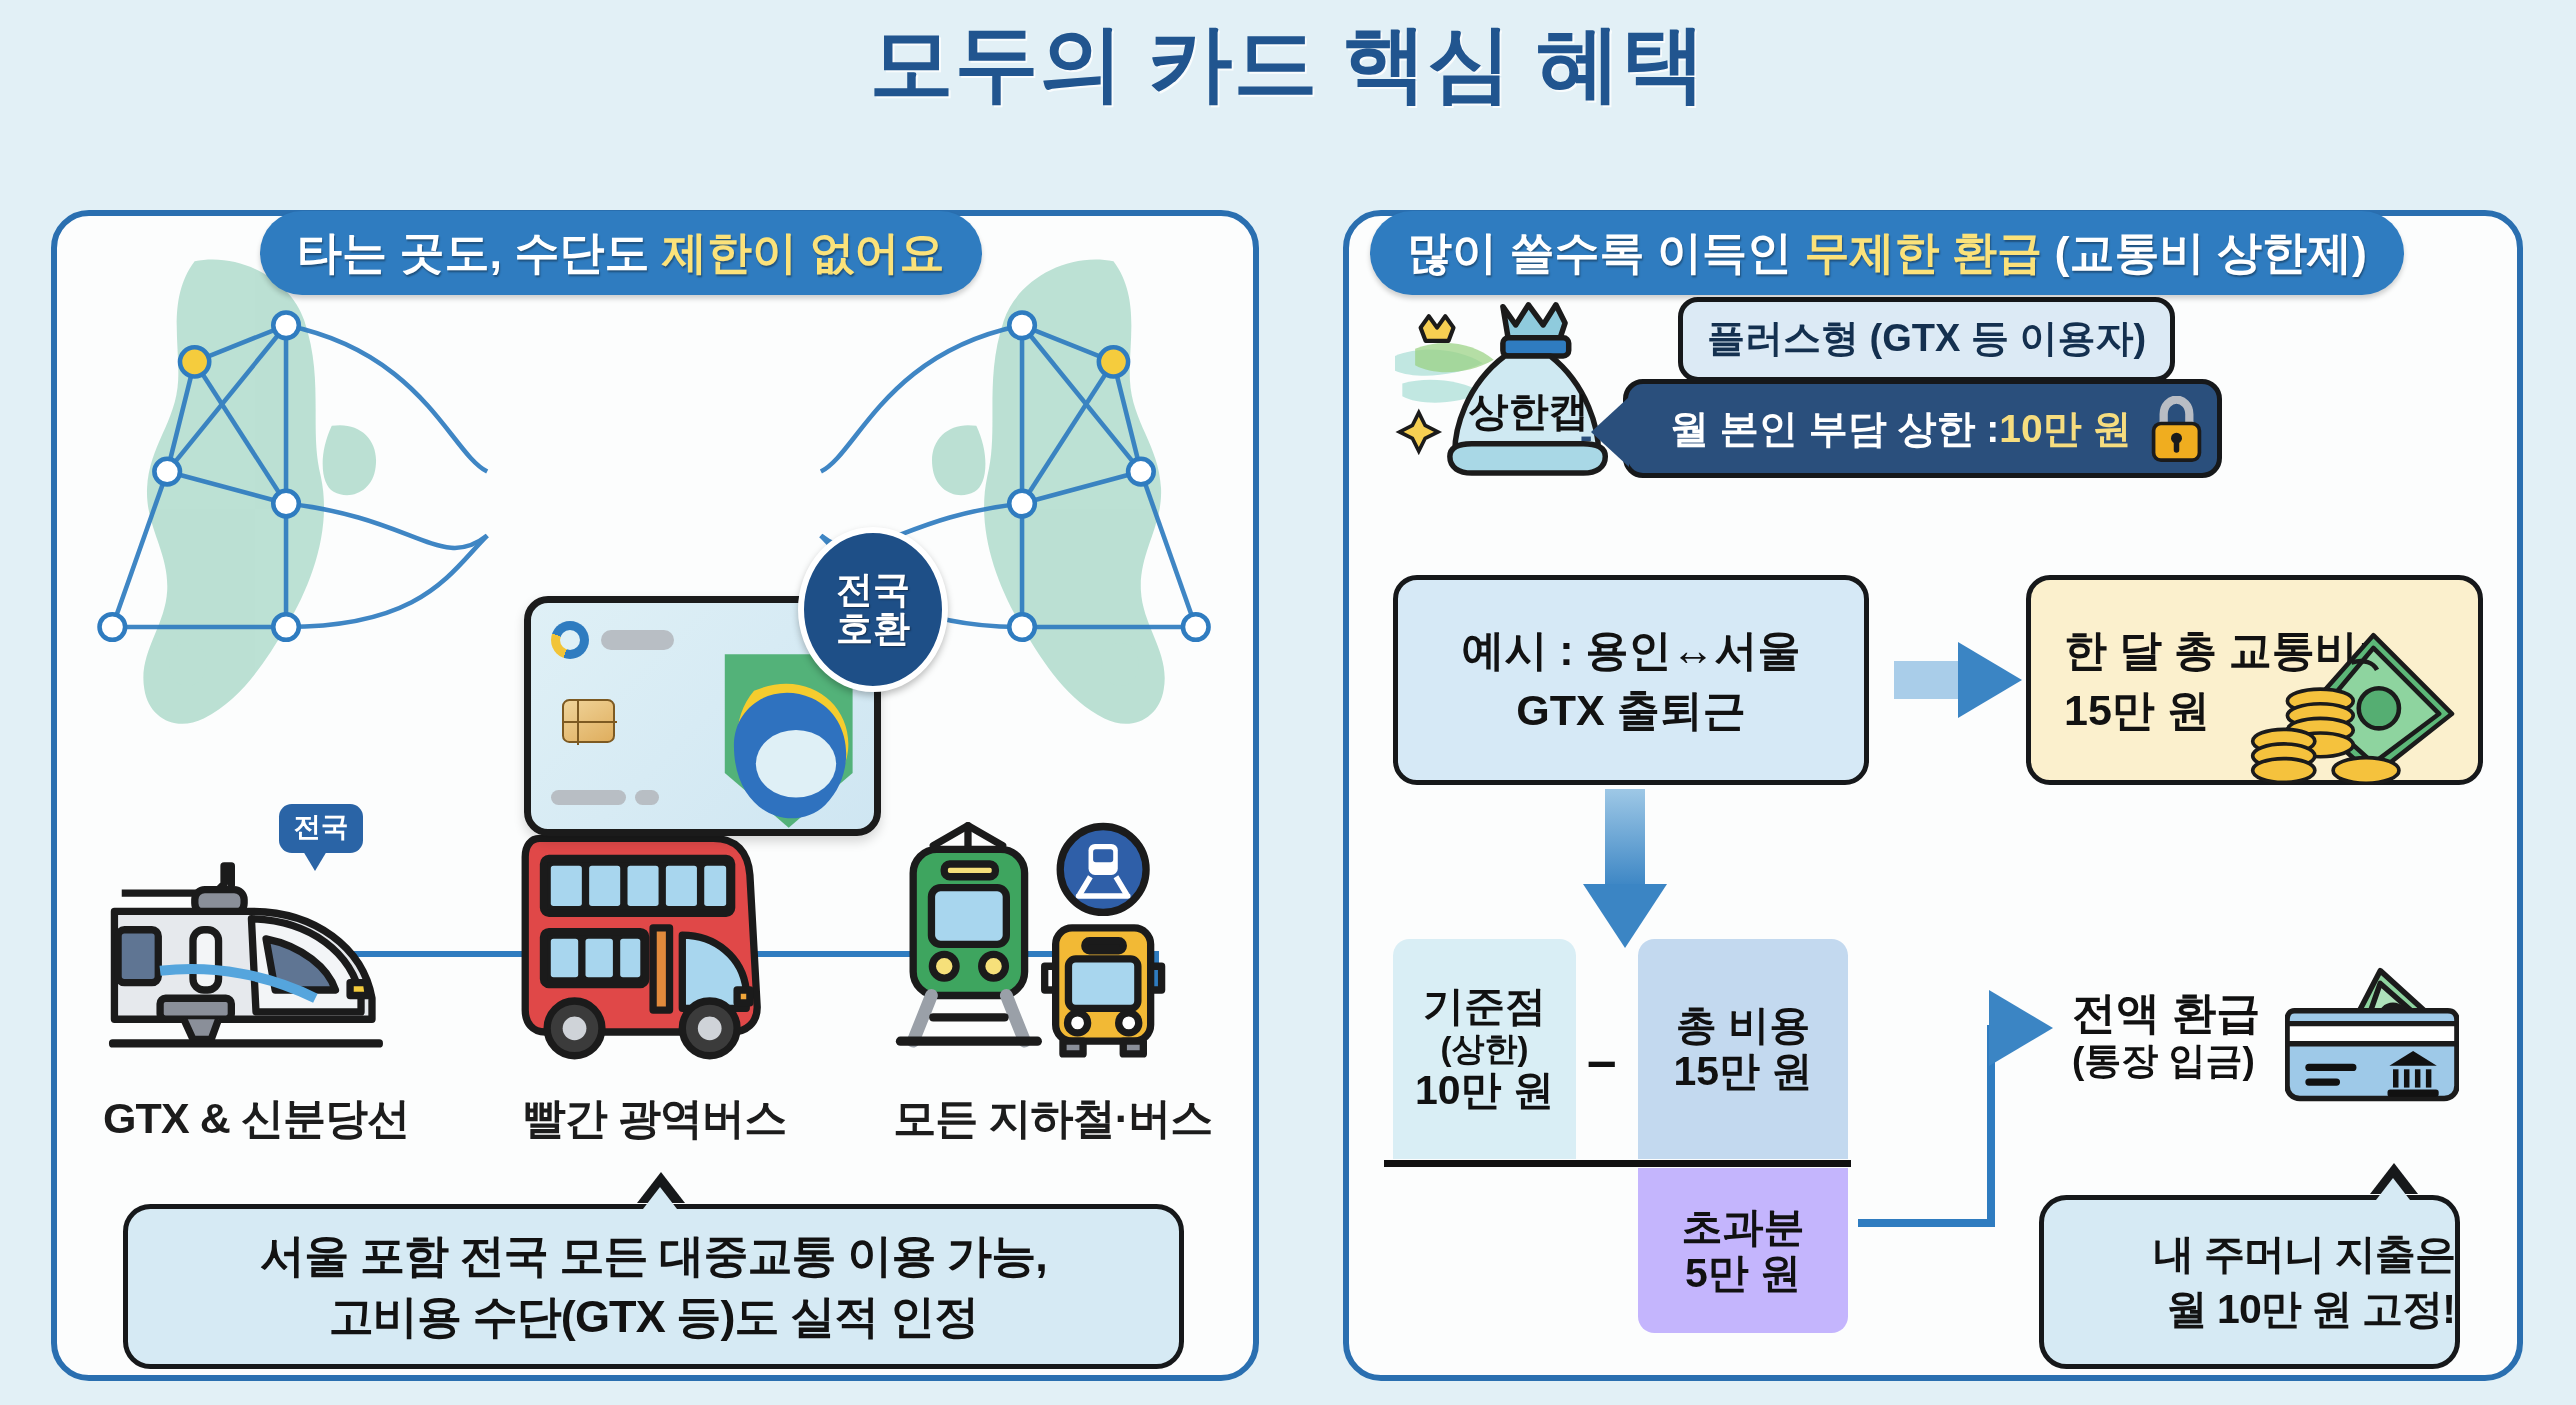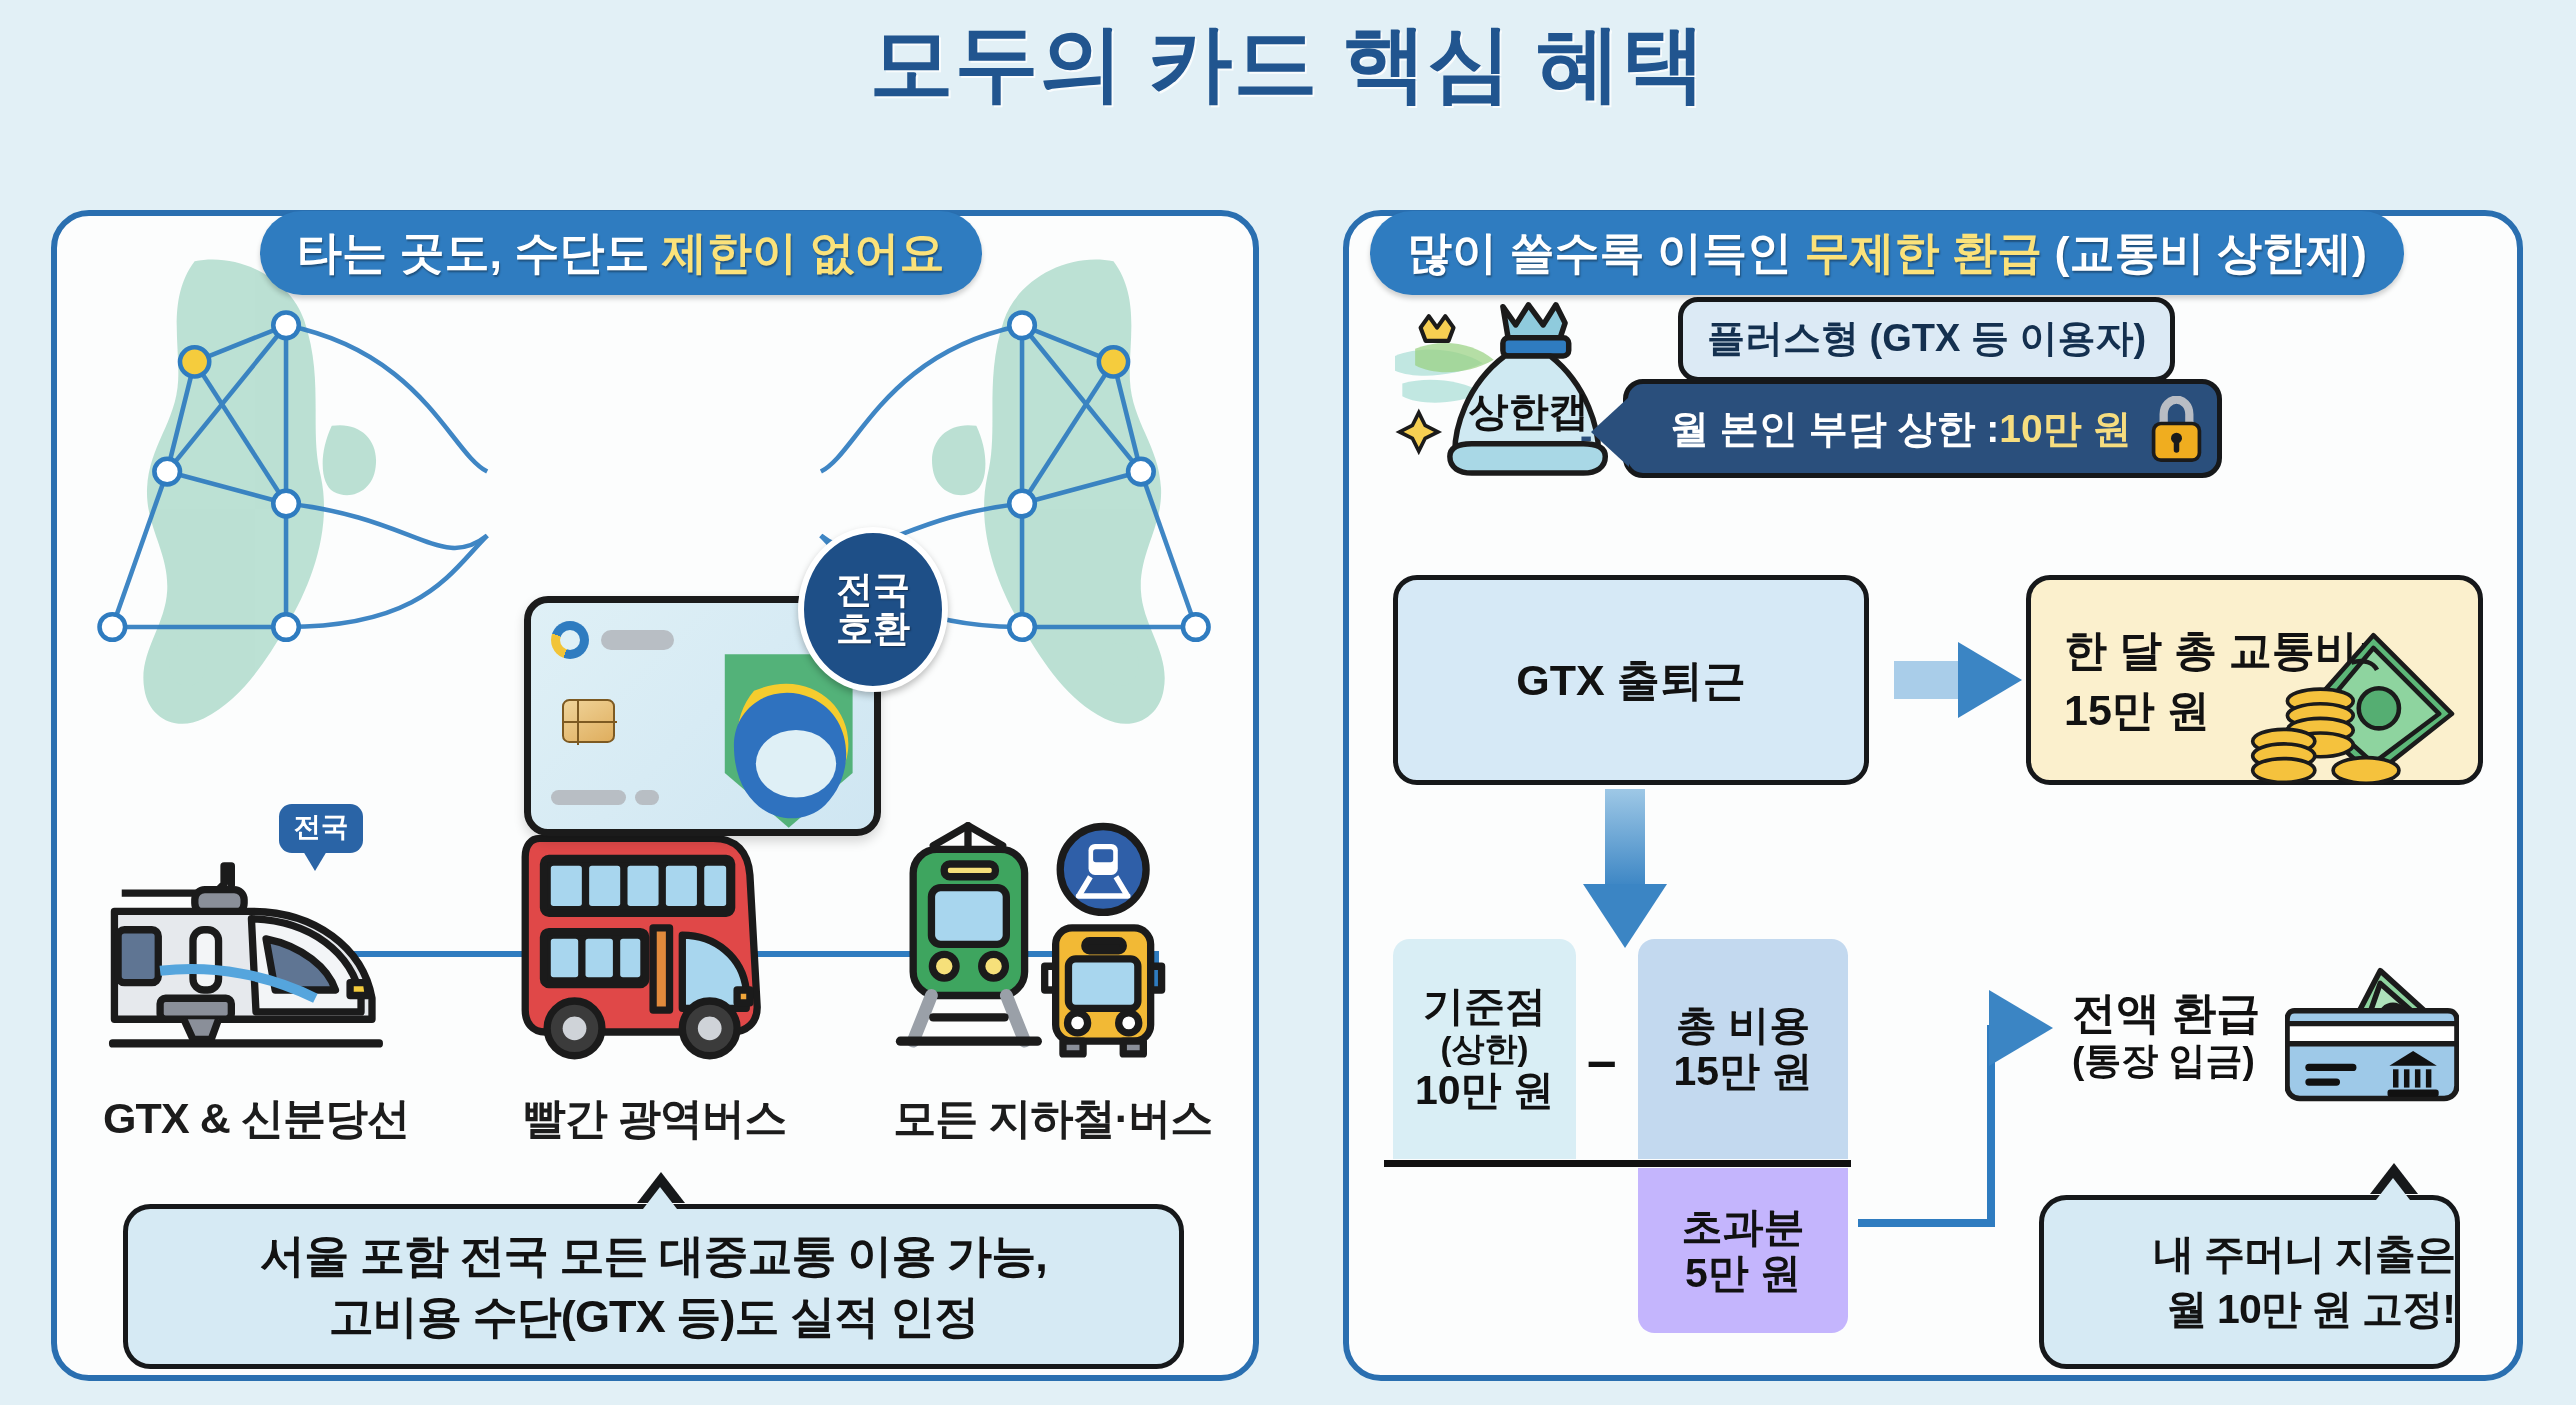--- a/index.html
+++ b/index.html
@@ -474,20 +474,21 @@
       <span class="cb-text cb-amt">10만 원</span>
       <svg width="57" height="66" viewBox="0 0 62 72" style="margin-left:16.5px;">
         <path d="M17 30 L17 20 C 17 10 24 4 31 4 C 38 4 45 10 45 20 L 45 30" fill="none" stroke="#b9bdc4" stroke-width="9"></path>
         <rect x="6" y="30" width="50" height="40" rx="8" fill="#f0ad1f" stroke="#1b1b1b" stroke-width="4"></rect>
         <circle cx="31" cy="46" r="6" fill="#1b1b1b"></circle>
         <rect x="28" y="48" width="6" height="14" rx="3" fill="#1b1b1b"></rect>
       </svg>
     </div>
 
     <div class="box-ex">
+      <div class="bt">예시 : 용인↔서울</div>
       <div class="bt">GTX 출퇴근</div>
     </div>
 
     <div class="arrow-right-stem" style="left:545px; top:445px; width:73px; height:38px;"></div>
     <div class="arrow-right" style="left:609px; top:426px;"></div>
 
     <div class="box-total">
       <div class="bt">한 달 총 교통비:</div>
       <div class="bt">15만 원</div>
       <svg style="position:absolute; right:12.8px; bottom:-38px;" width="229" height="192" viewBox="0 0 250 210">

